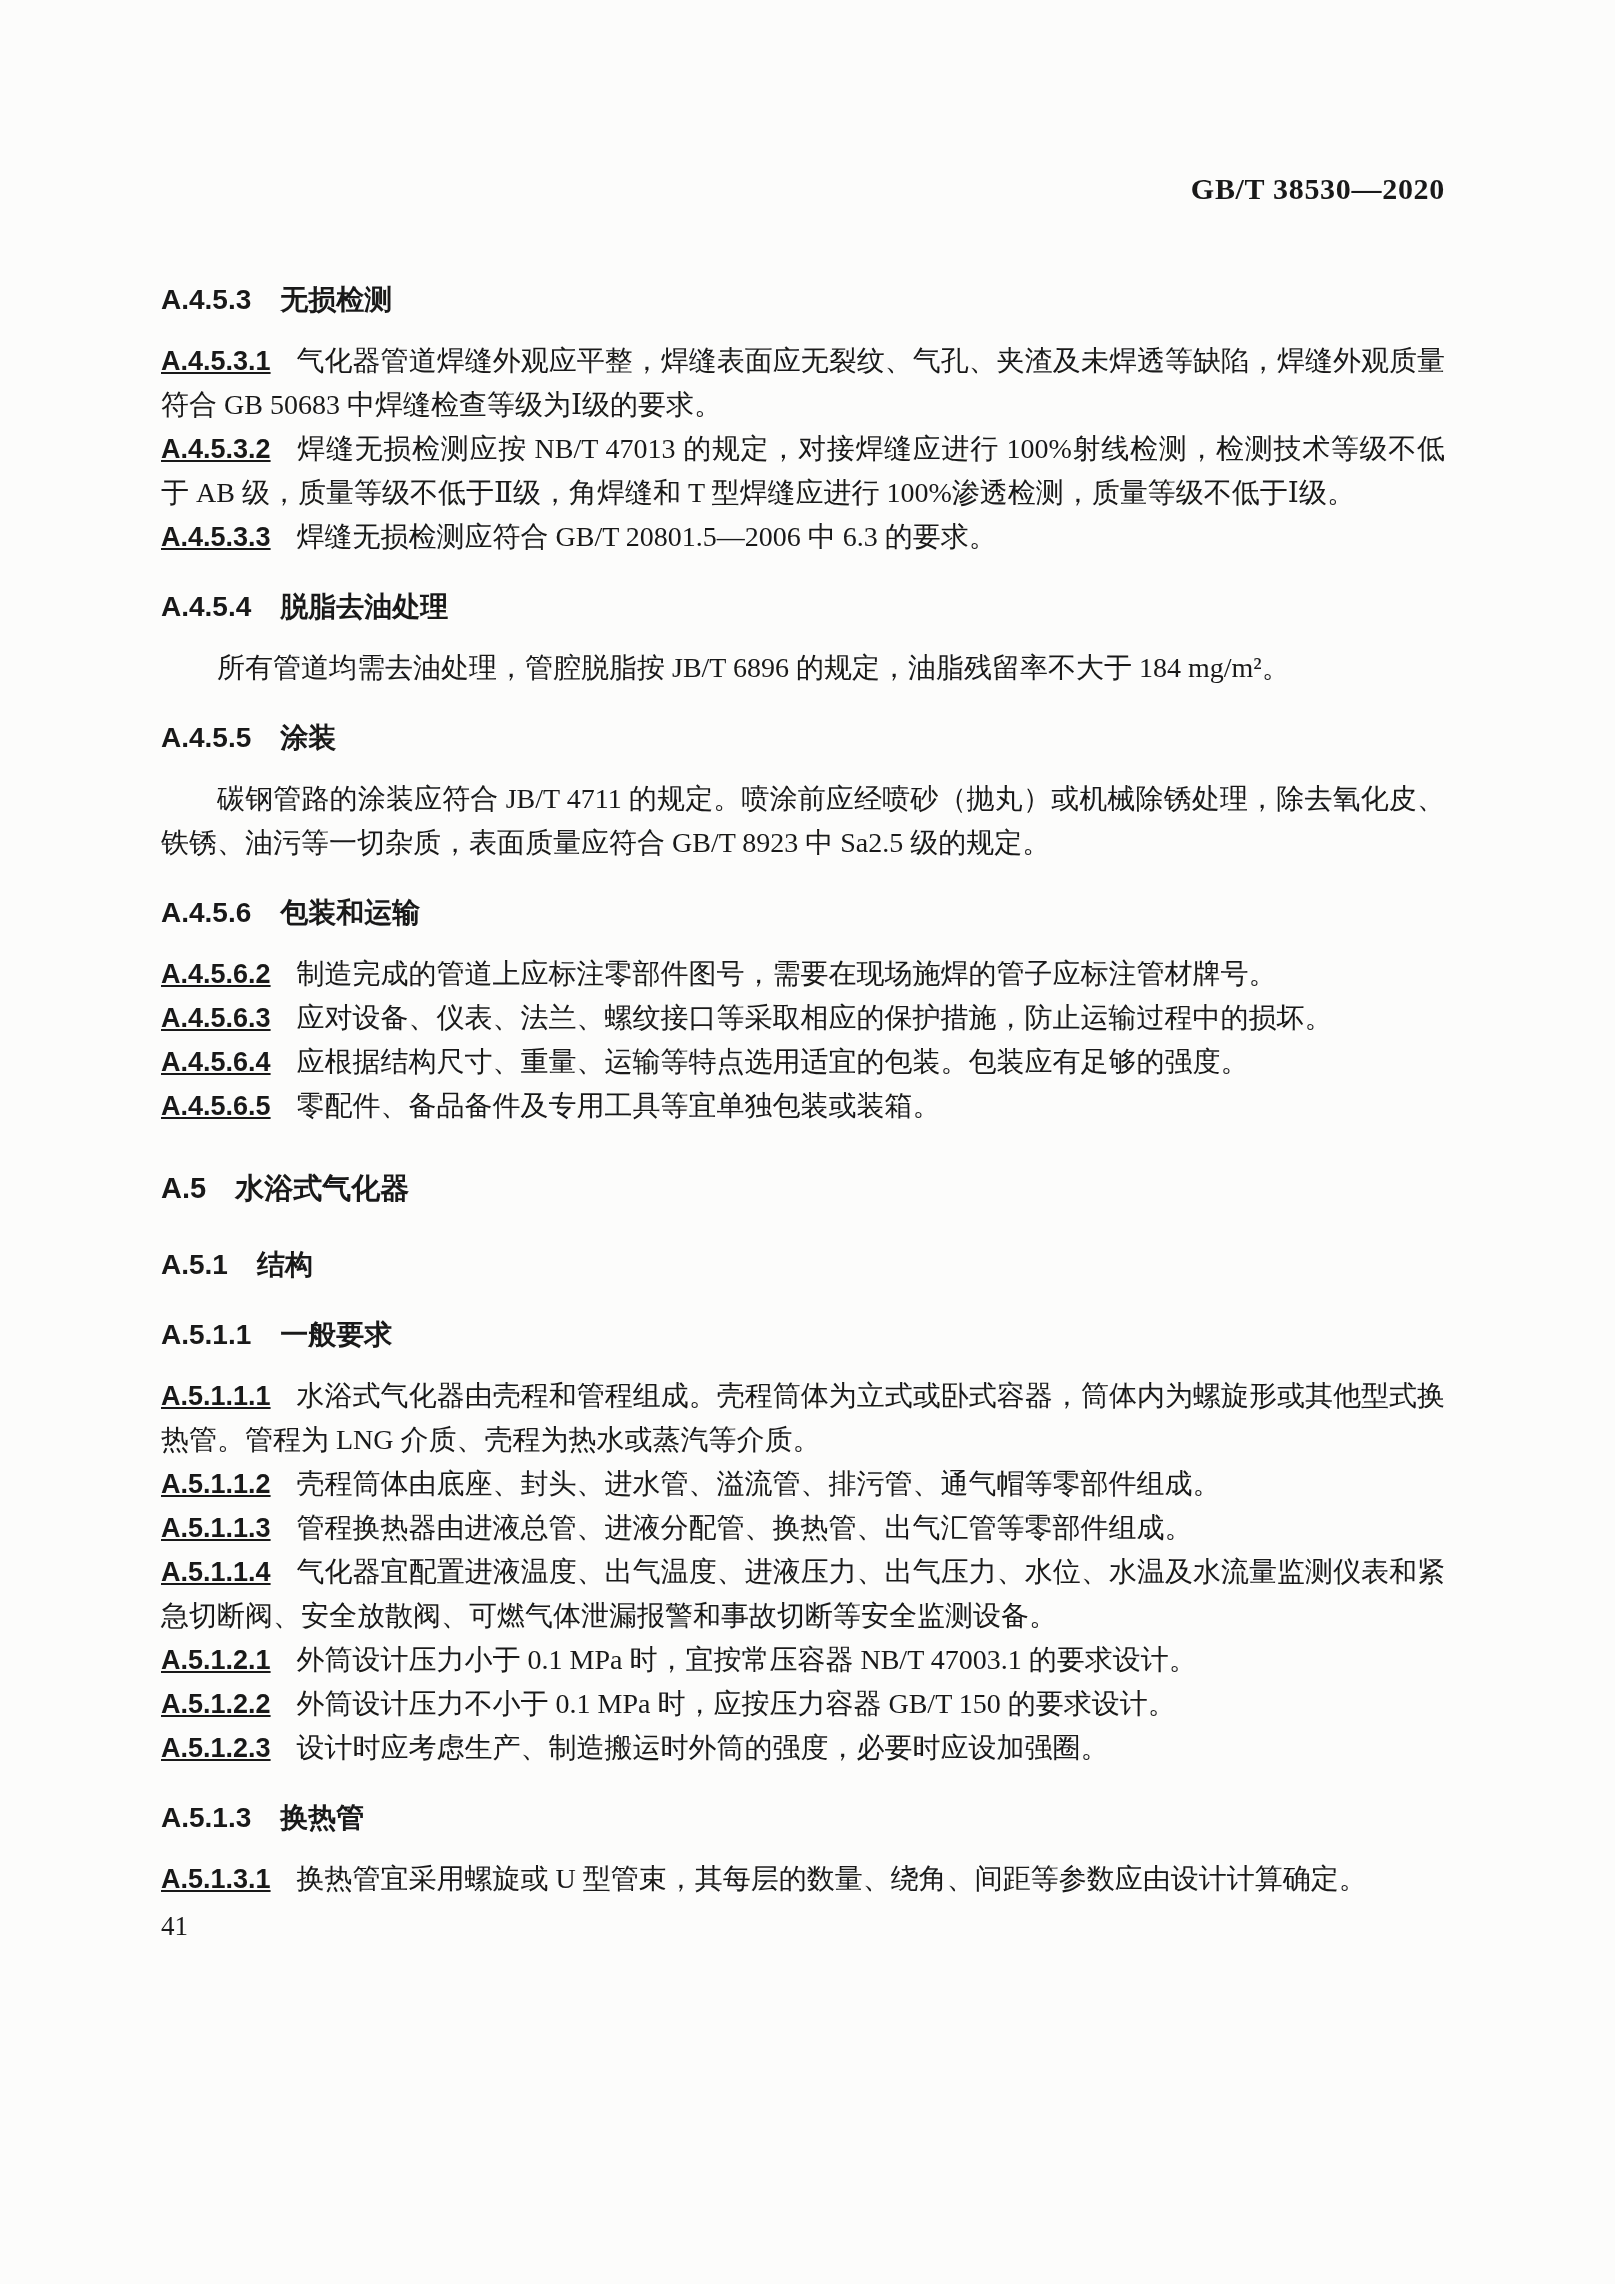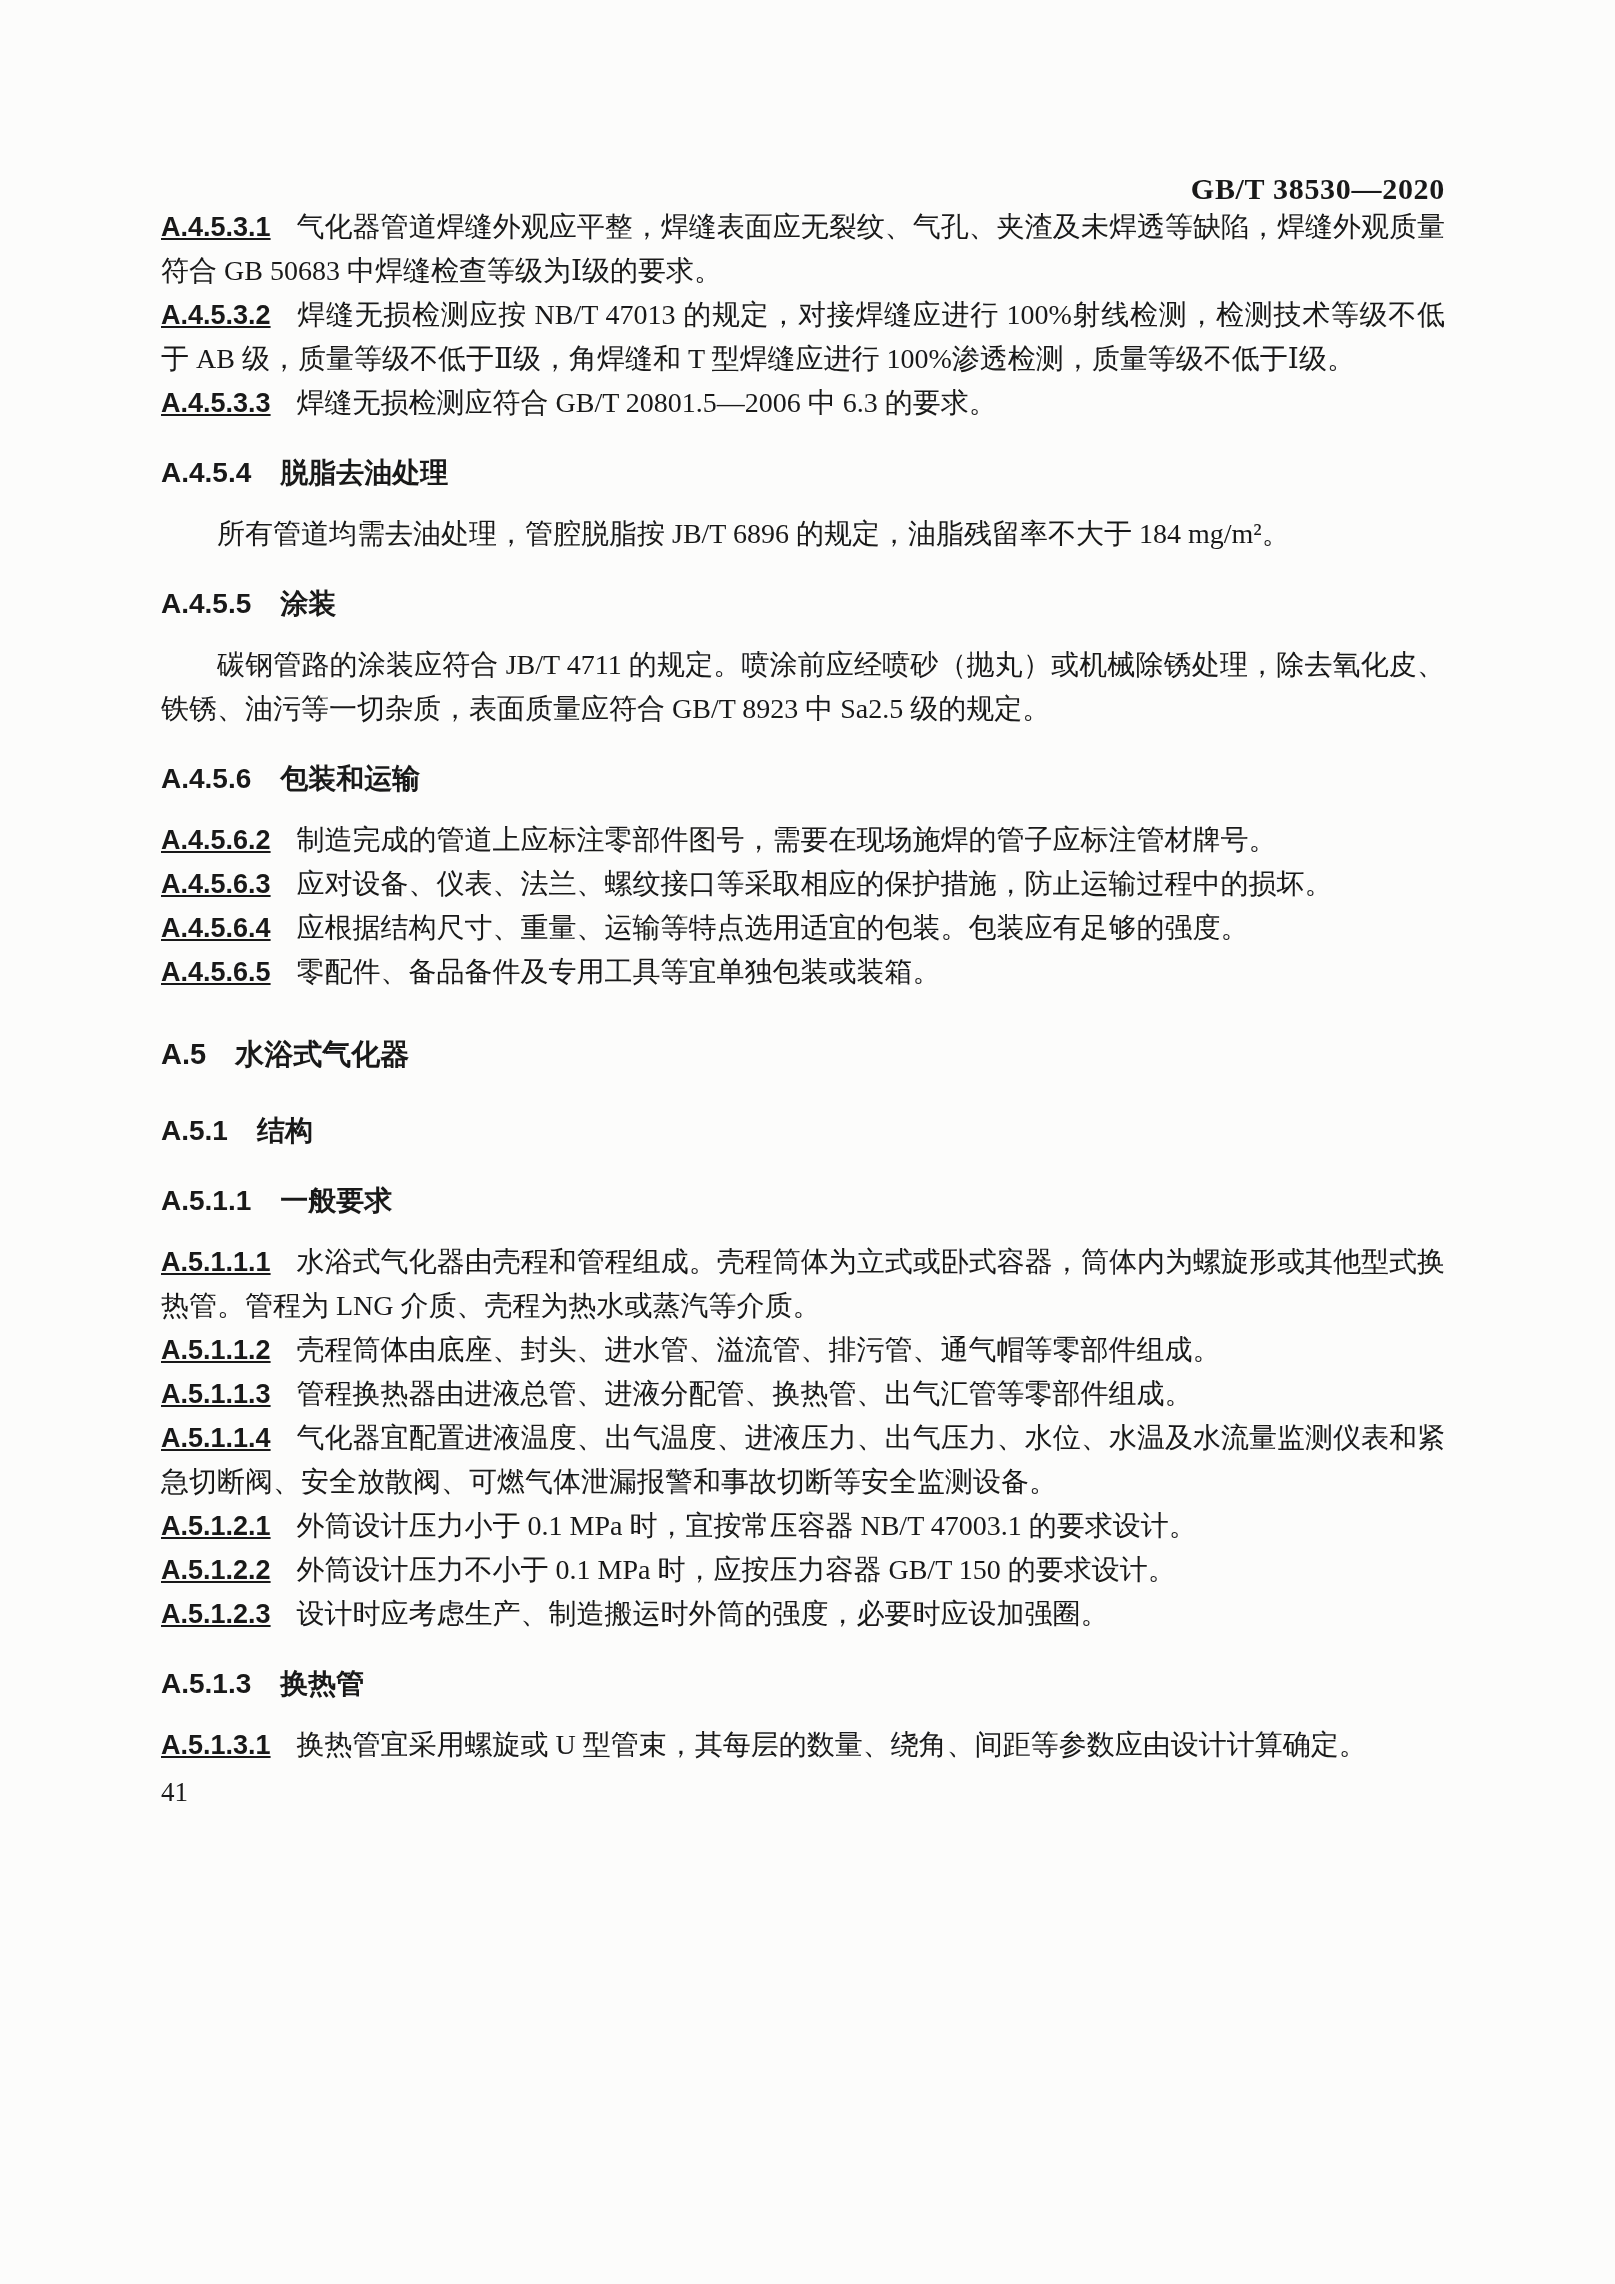--- a/index.html
+++ b/index.html
@@ -53,20 +53,21 @@
   }
 </style>
 </head>
 <body>
 
 <div class="sheet">
   <div class="content">
 
     <div class="doc-header">GB/T 38530—2020</div>
 
+    <div class="h3 first"><span class="hnum">A.4.5.3</span><span>无损检测</span></div>
 
     <p class="clause"><span class="cnum">A.4.5.3.1</span><span>气化器管道焊缝外观应平整，焊缝表面应无裂纹、气孔、夹渣及未焊透等缺陷，焊缝外观质量符合 GB 50683 中焊缝检查等级为Ⅰ级的要求。</span></p>
     <p class="clause"><span class="cnum">A.4.5.3.2</span><span>焊缝无损检测应按 NB/T 47013 的规定，对接焊缝应进行 100%射线检测，检测技术等级不低于 AB 级，质量等级不低于Ⅱ级，角焊缝和 T 型焊缝应进行 100%渗透检测，质量等级不低于Ⅰ级。</span></p>
     <p class="clause"><span class="cnum">A.4.5.3.3</span><span>焊缝无损检测应符合 GB/T 20801.5—2006 中 6.3 的要求。</span></p>
 
     <div class="h3"><span class="hnum">A.4.5.4</span><span>脱脂去油处理</span></div>
     <p class="ipara">所有管道均需去油处理，管腔脱脂按 JB/T 6896 的规定，油脂残留率不大于 184 mg/m²。</p>
 
     <div class="h3"><span class="hnum">A.4.5.5</span><span>涂装</span></div>
     <p class="ipara">碳钢管路的涂装应符合 JB/T 4711 的规定。喷涂前应经喷砂（抛丸）或机械除锈处理，除去氧化皮、铁锈、油污等一切杂质，表面质量应符合 GB/T 8923 中 Sa2.5 级的规定。</p>

